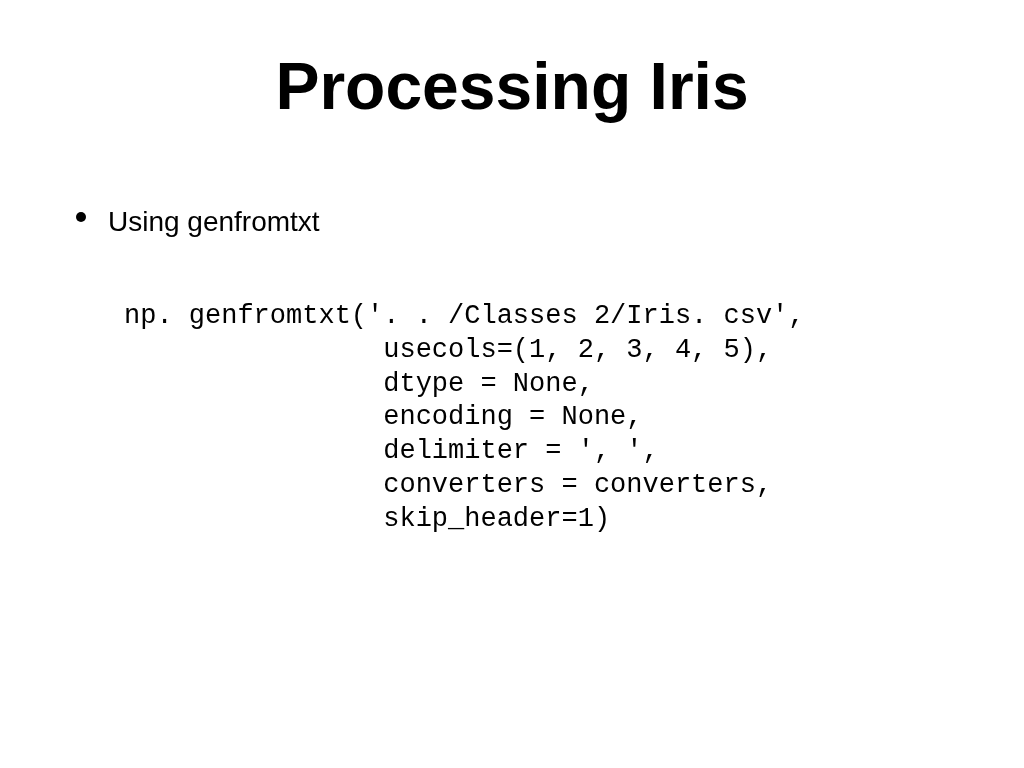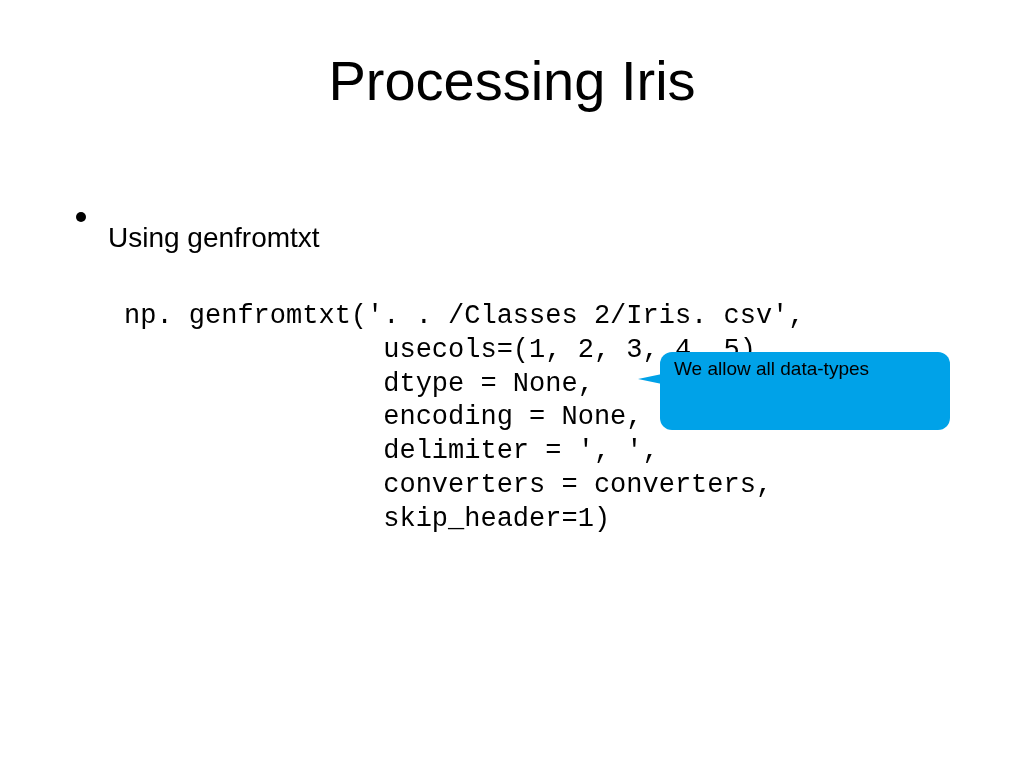--- a/index.html
+++ b/index.html
@@ -16,22 +16,22 @@
     width: 1024px;
     height: 768px;
     position: relative;
   }
   .title {
     position: absolute;
     top: 48px;
     left: 0;
     right: 0;
     text-align: center;
-    font-size: 56px;
-    font-weight: 400;
+    font-size: 66px;
+    font-weight: 700;
     color: #000;
     letter-spacing: 0px;
   }
   .bullet-row {
     position: absolute;
     top: 206px;
     left: 76px;
     display: flex;
     align-items: flex-start;
   }
@@ -39,21 +39,20 @@
     width: 10px;
     height: 10px;
     background: #000;
     border-radius: 50%;
     margin-top: 6px;
     margin-right: 22px;
   }
   .bullet-text {
     font-size: 28px;
     color: #000;
-    margin-top: 16px;
   }
   .codeblock {
     position: absolute;
     top: 300px;
     left: 84px;
     font-family: "Courier New", Courier, monospace;
     font-size: 27px;
     color: #000;
     white-space: pre;
     line-height: 1.25;
@@ -96,18 +95,14 @@
   </div>
 
   <div class="codeblock">np. genfromtxt('. . /Classes 2/Iris. csv',
                 usecols=(1, 2, 3, 4, 5),
                 dtype = None,
                 encoding = None,
                 delimiter = ', ',
                 converters = converters,
                 skip_header=1)</div>
 
-  <div class="callout">
-    <div class="callout-arrow"></div>
-    <span>We allow all data-types</span>
-  </div>
 
 </div>
 
 </body></html>

